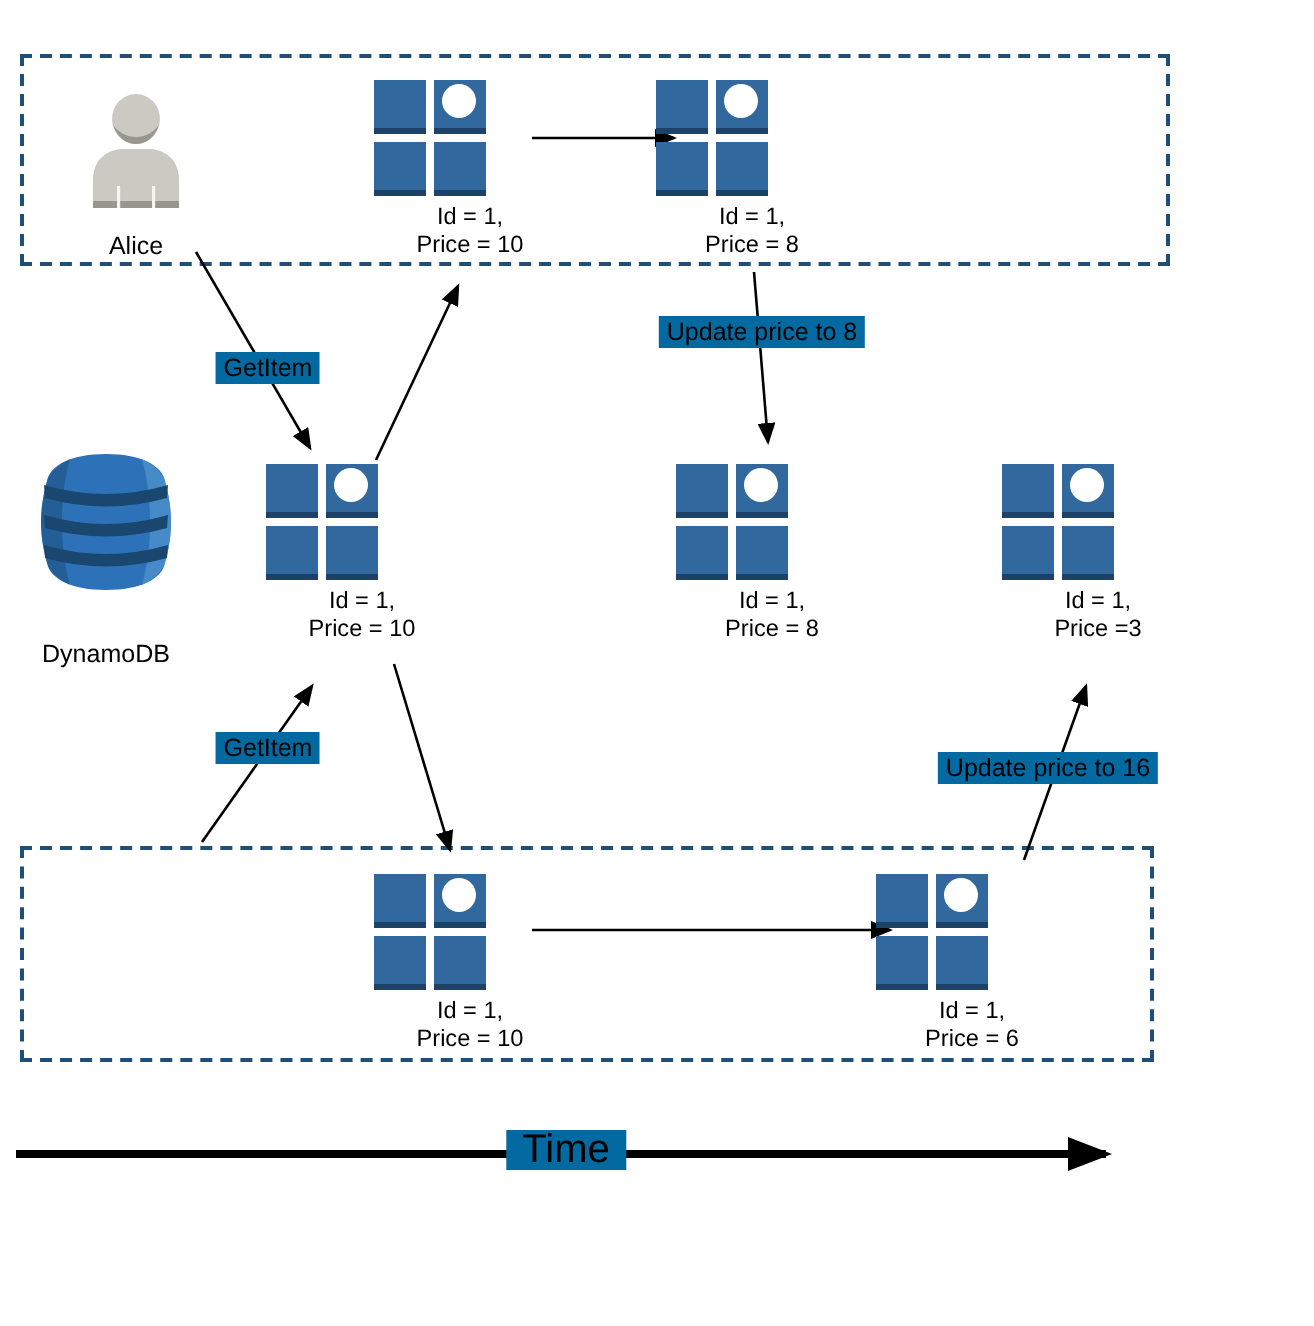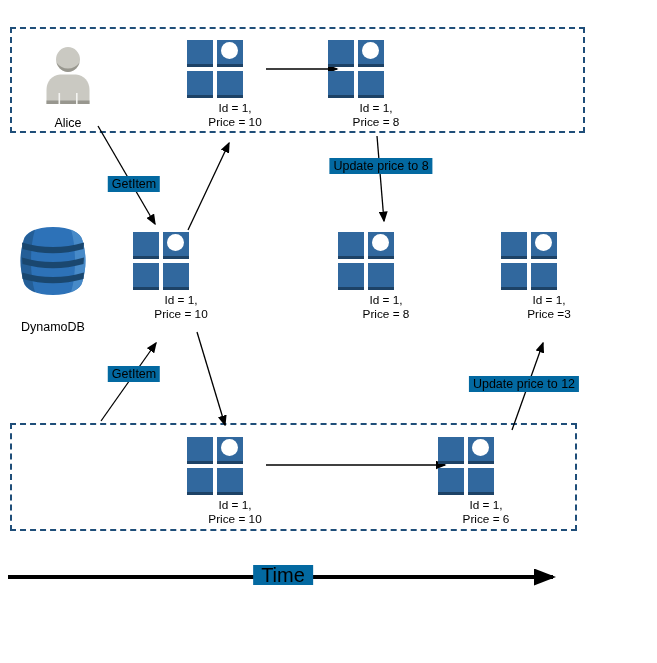--- a/index.html
+++ b/index.html
@@ -59,21 +59,21 @@
     <line x1="101" y1="421" x2="156" y2="343" stroke="#000" stroke-width="1.3" marker-end="url(#ah)"></line>
     <line x1="197" y1="332" x2="225" y2="425" stroke="#000" stroke-width="1.3" marker-end="url(#ah)"></line>
     <line x1="266" y1="465" x2="445" y2="465" stroke="#000" stroke-width="1.3" marker-end="url(#ah)"></line>
     <line x1="512" y1="430" x2="543" y2="343" stroke="#000" stroke-width="1.3" marker-end="url(#ah)"></line>
     <line x1="8" y1="577" x2="553" y2="577" stroke="#000" stroke-width="4" marker-end="url(#ahBig)"></line>
   </svg>
 
   <div class="edge-label" style="left:134px;top:184px;">GetItem</div>
   <div class="edge-label" style="left:134px;top:374px;">GetItem</div>
   <div class="edge-label" style="left:381px;top:166px;">Update price to 8</div>
-  <div class="edge-label" style="left:524px;top:384px;">Update price to 12</div>
+  <div class="edge-label" style="left:524px;top:384px;">Update price to 16</div>
   <div class="edge-label time-label" style="left:283px;top:575px;">Time</div>
 
   <div class="node person-node" style="left:68px;top:46px;">
     <svg width="48" height="58" viewBox="0 0 48 58">
       <ellipse cx="24" cy="13.5" rx="12" ry="12.5" fill="var(--person_gray,#cac9c2)"></ellipse>
       <path d="M12.5 16.5 C14.5 22.5 19 26 24 26 C29 26 33.5 22.5 35.5 16.5 C32.5 20.5 28.5 22.5 24 22.5 C19.5 22.5 15.5 20.5 12.5 16.5 Z" fill="var(--person_gray_dark,#98978f)"></path>
       <path d="M2.5 58 L2.5 44 C2.5 35 8 29.5 16 28.5 L32 28.5 C40 29.5 45.5 35 45.5 44 L45.5 58 Z" fill="var(--person_gray,#cac9c2)"></path>
       <rect x="2.5" y="54.5" width="43" height="3.5" fill="var(--person_gray_dark,#98978f)"></rect>
       <rect x="14.5" y="47" width="1.6" height="11" fill="#f4f4f1"></rect>
       <rect x="32" y="47" width="1.6" height="11" fill="#f4f4f1"></rect>

